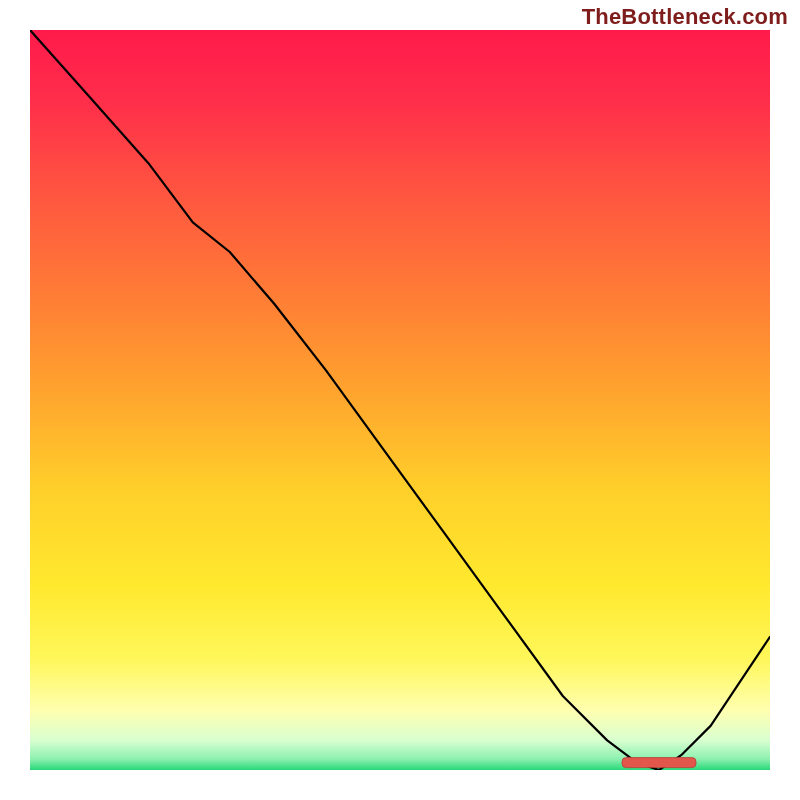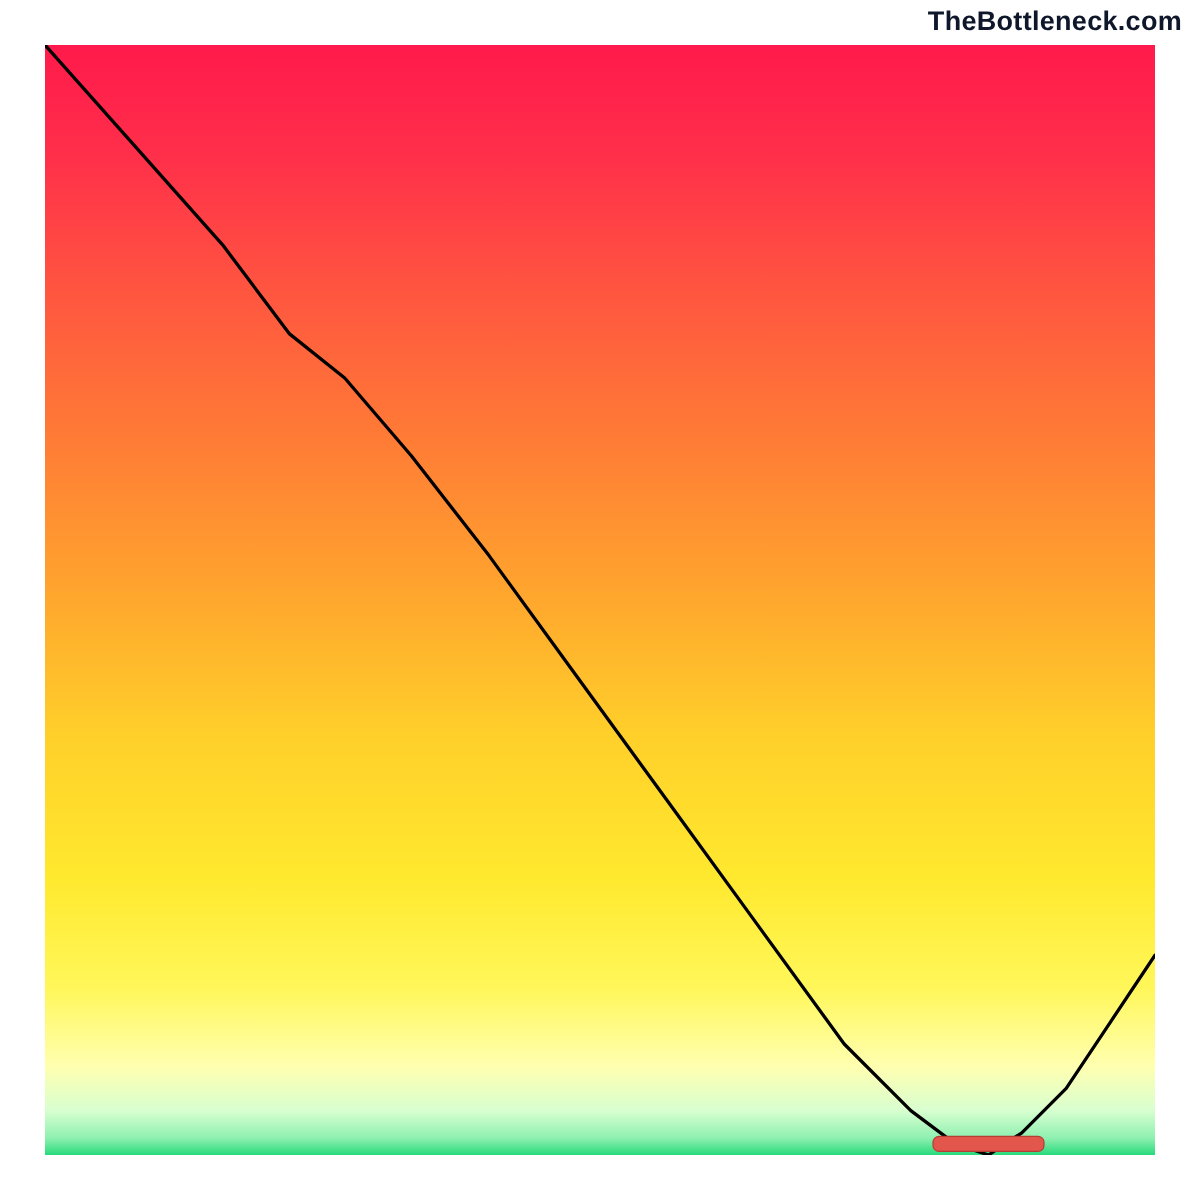--- a/index.html
+++ b/index.html
@@ -12,23 +12,23 @@
   }
   .chart-wrap {
     position: relative;
     width: 800px;
     height: 800px;
   }
   .watermark {
     position: absolute;
     top: 4px;
     right: 12px;
-    font-size: 18px;
+    font-size: 22px;
     font-weight: 600;
-    color: #0f172a;
+    color: #7f1d1d;
     letter-spacing: 0.2px;
   }
   .plot-area {
     position: absolute;
     left: 30px;
     top: 30px;
     width: 740px;
     height: 740px;
     overflow: hidden;
   }

